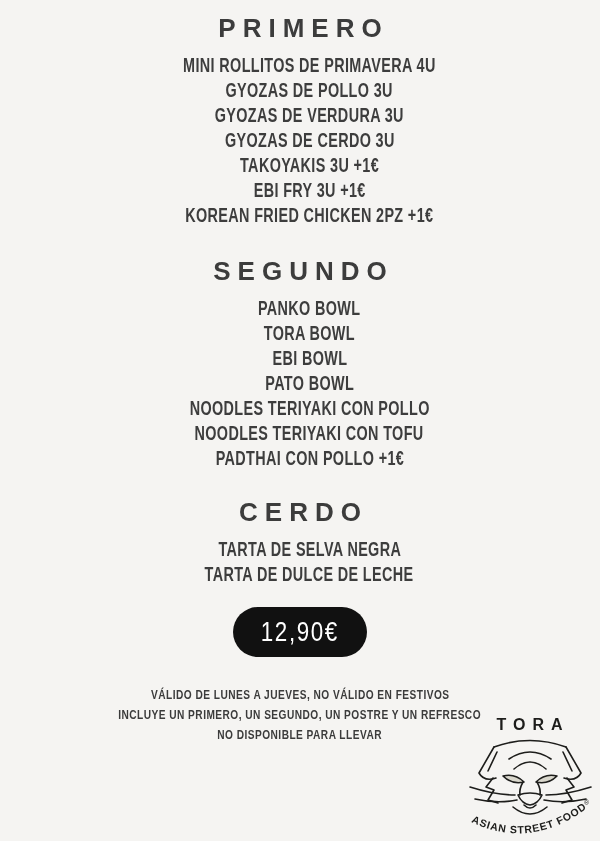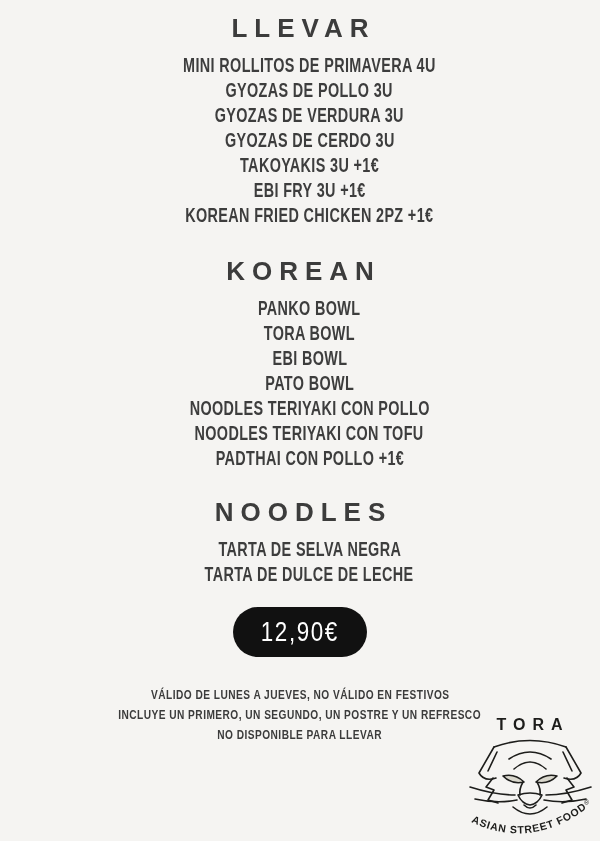--- a/index.html
+++ b/index.html
@@ -79,47 +79,47 @@
 </style>
 </head>
 <body>
 
 <div class="page">
 
 
   <main class="content">
 
     <section class="sec-primero">
-      <h2 class="sec-head">LLEVAR</h2>
+      <h2 class="sec-head">PRIMERO</h2>
       <ul class="items">
         <li><span class="cond">MINI ROLLITOS DE PRIMAVERA 4U</span></li>
         <li><span class="cond">GYOZAS DE POLLO 3U</span></li>
         <li><span class="cond">GYOZAS DE VERDURA 3U</span></li>
         <li><span class="cond">GYOZAS DE CERDO 3U</span></li>
         <li><span class="cond">TAKOYAKIS 3U +1€</span></li>
         <li><span class="cond">EBI FRY 3U +1€</span></li>
         <li><span class="cond">KOREAN FRIED CHICKEN 2PZ +1€</span></li>
       </ul>
     </section>
 
     <section class="sec-segundo">
-      <h2 class="sec-head">KOREAN</h2>
+      <h2 class="sec-head">SEGUNDO</h2>
       <ul class="items">
         <li><span class="cond">PANKO BOWL</span></li>
         <li><span class="cond">TORA BOWL</span></li>
         <li><span class="cond">EBI BOWL</span></li>
         <li><span class="cond">PATO BOWL</span></li>
         <li><span class="cond">NOODLES TERIYAKI CON POLLO</span></li>
         <li><span class="cond">NOODLES TERIYAKI CON TOFU</span></li>
         <li><span class="cond">PADTHAI CON POLLO +1€</span></li>
       </ul>
     </section>
 
     <section class="sec-postre">
-      <h2 class="sec-head">NOODLES</h2>
+      <h2 class="sec-head">CERDO</h2>
       <ul class="items">
         <li><span class="cond">TARTA DE SELVA NEGRA</span></li>
         <li><span class="cond">TARTA DE DULCE DE LECHE</span></li>
       </ul>
     </section>
 
     <div class="price-pill">
       <span class="cond">12,90€</span>
     </div>
 

